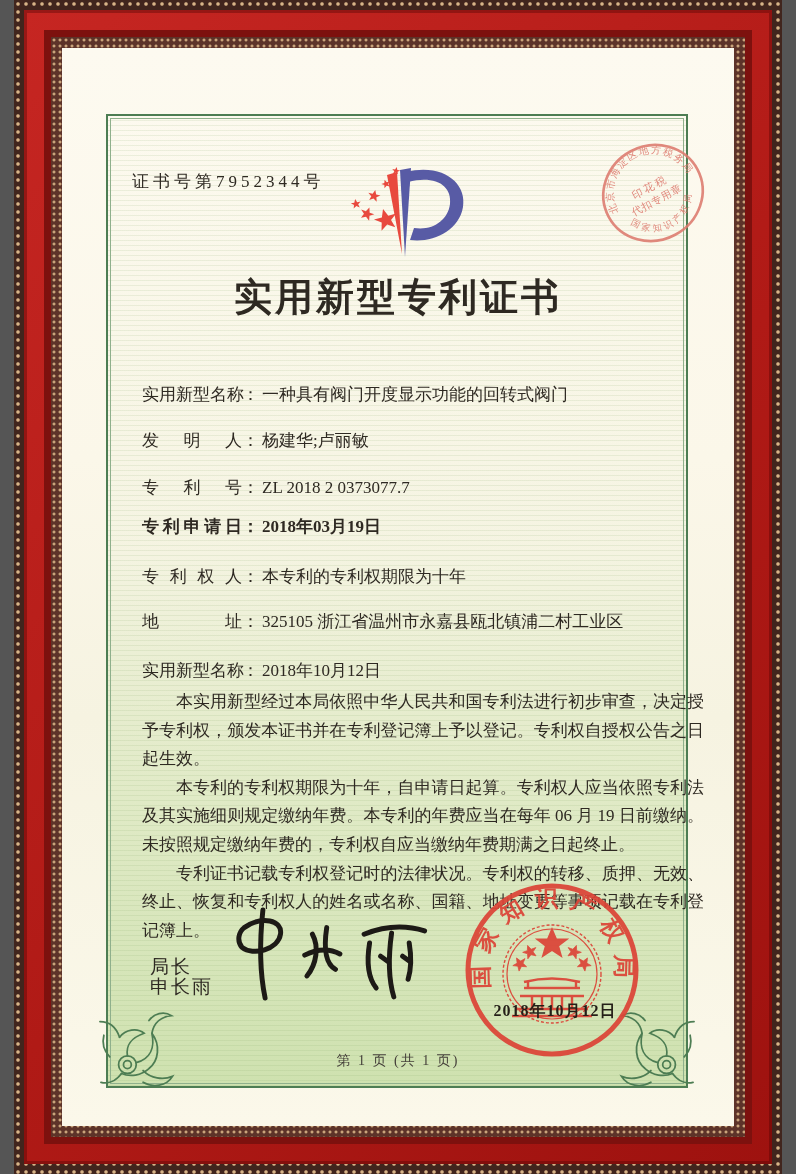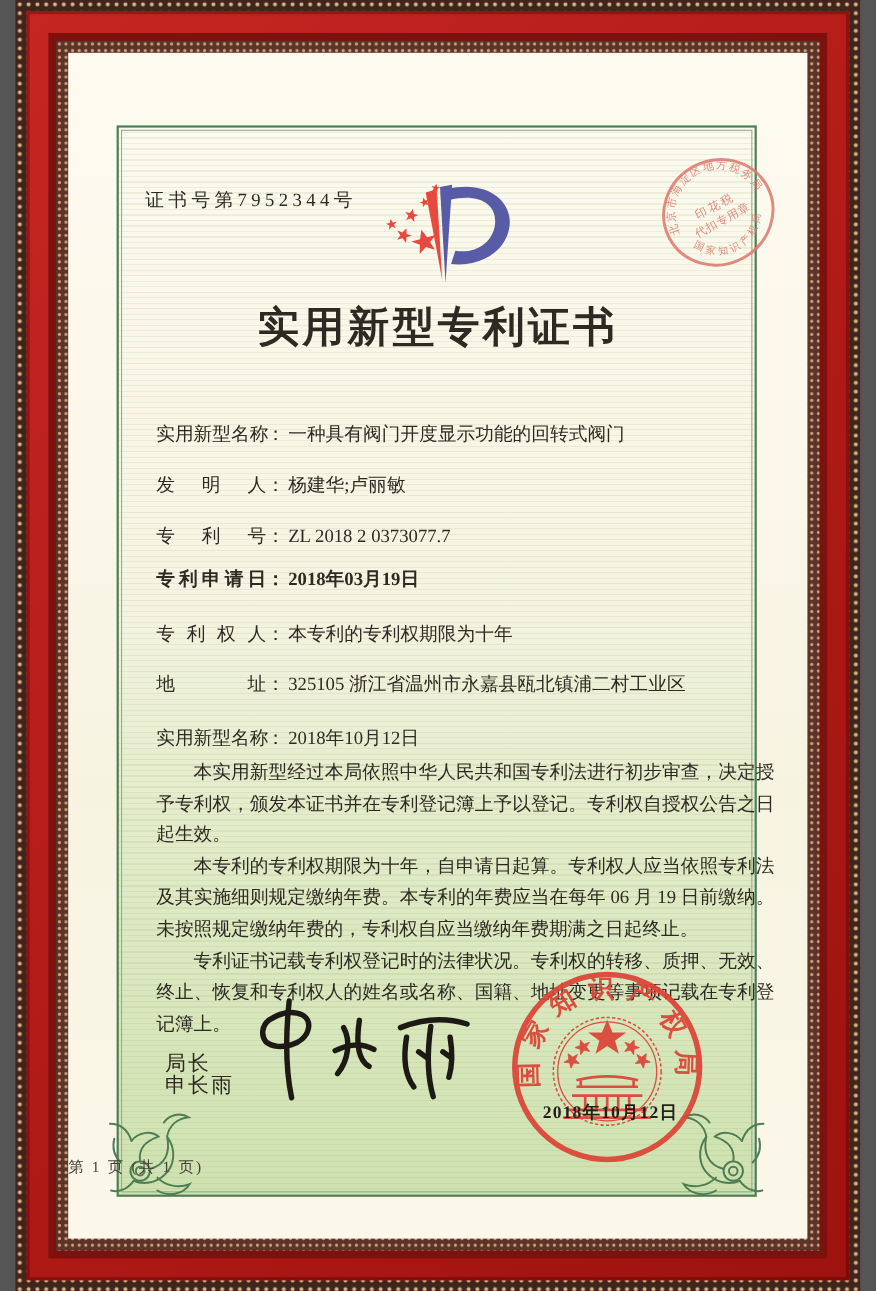--- a/index.html
+++ b/index.html
@@ -52,21 +52,21 @@
 
   .body-text{position:absolute;left:80px;top:640px;width:562px;font-size:17px;line-height:28.6px;text-align:justify;z-index:3;}
   .body-text p{margin:0;text-indent:2em;}
 
   .post{position:absolute;left:88px;top:906px;font-size:19px;letter-spacing:2px;z-index:3;font-family:"Liberation Sans","DejaVu Sans",sans-serif;}
   .signer-name{position:absolute;left:88px;top:926px;font-size:19px;letter-spacing:2px;z-index:3;font-family:Liberation Mono, monospace;}
   .signature{position:absolute;left:158px;top:850px;width:220px;height:112px;z-index:3;}
 
   .seal{position:absolute;left:390px;top:822px;width:200px;height:200px;z-index:3;opacity:.93;}
   .seal-date{position:absolute;left:398px;top:953px;width:190px;text-align:center;font-size:16px;font-weight:bold;letter-spacing:1px;color:#241f18;z-index:4;}
-  .footer{position:absolute;left:0;right:0;top:1004px;text-align:left;font-size:14px;color:#45403a;letter-spacing:2px;z-index:3;}
+  .footer{position:absolute;left:0;right:0;top:1004px;text-align:center;font-size:14px;color:#45403a;letter-spacing:2px;z-index:3;}
 </style>
 </head>
 <body>
 
 <div class="page">
  <div class="frame-red">
   <div class="frame-dark">
    <div class="frame-bead">
     <div class="paper">
 

